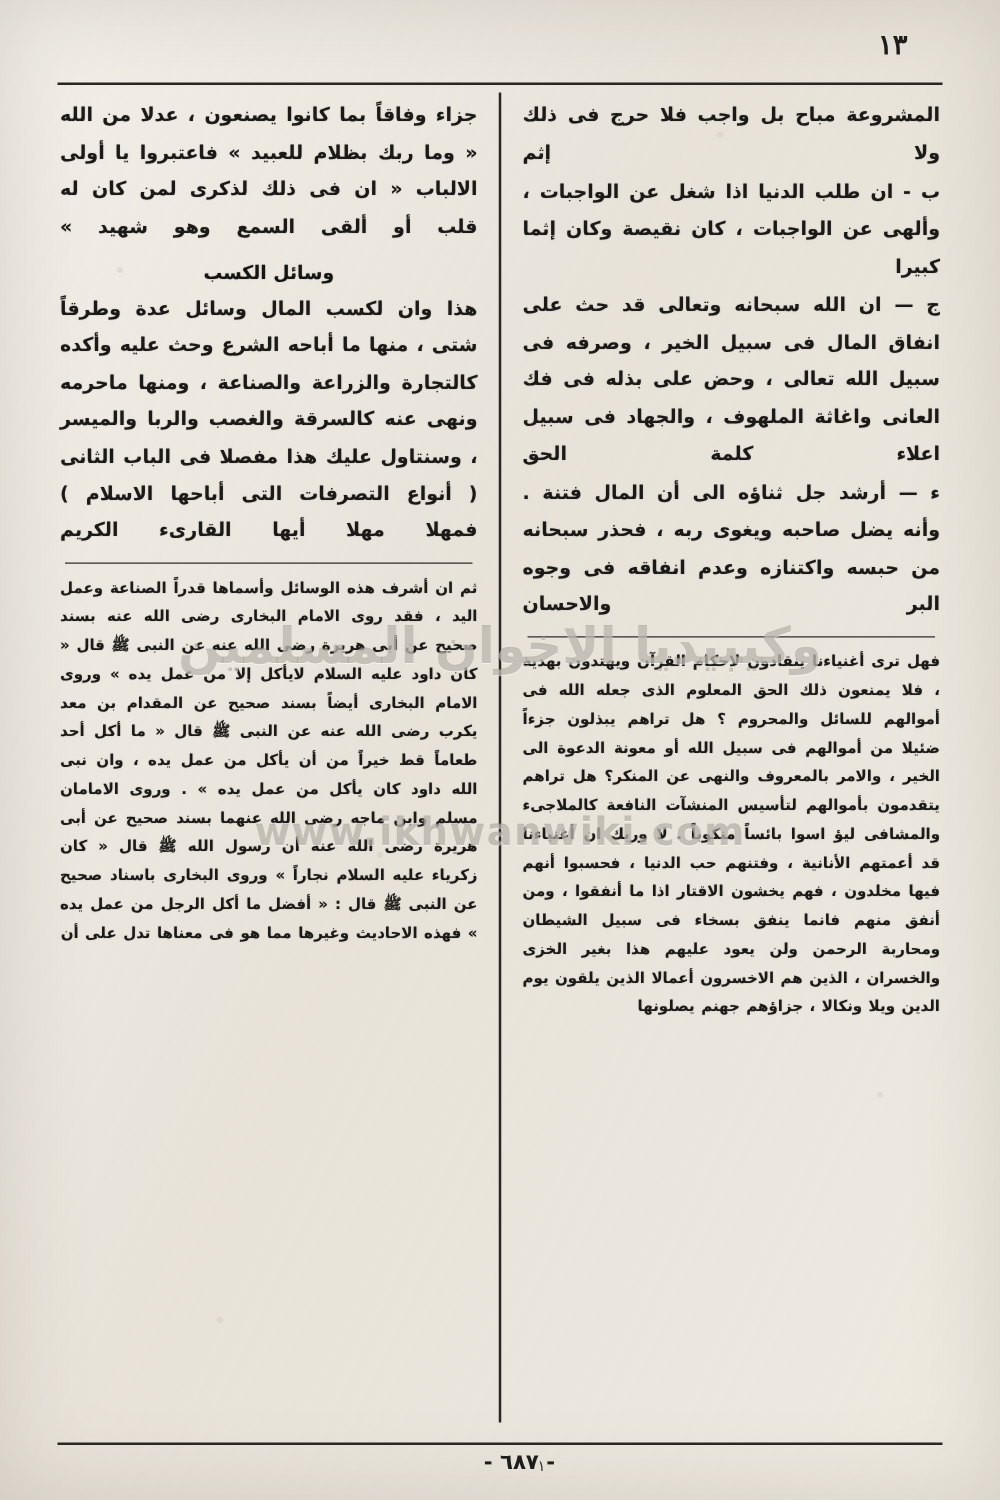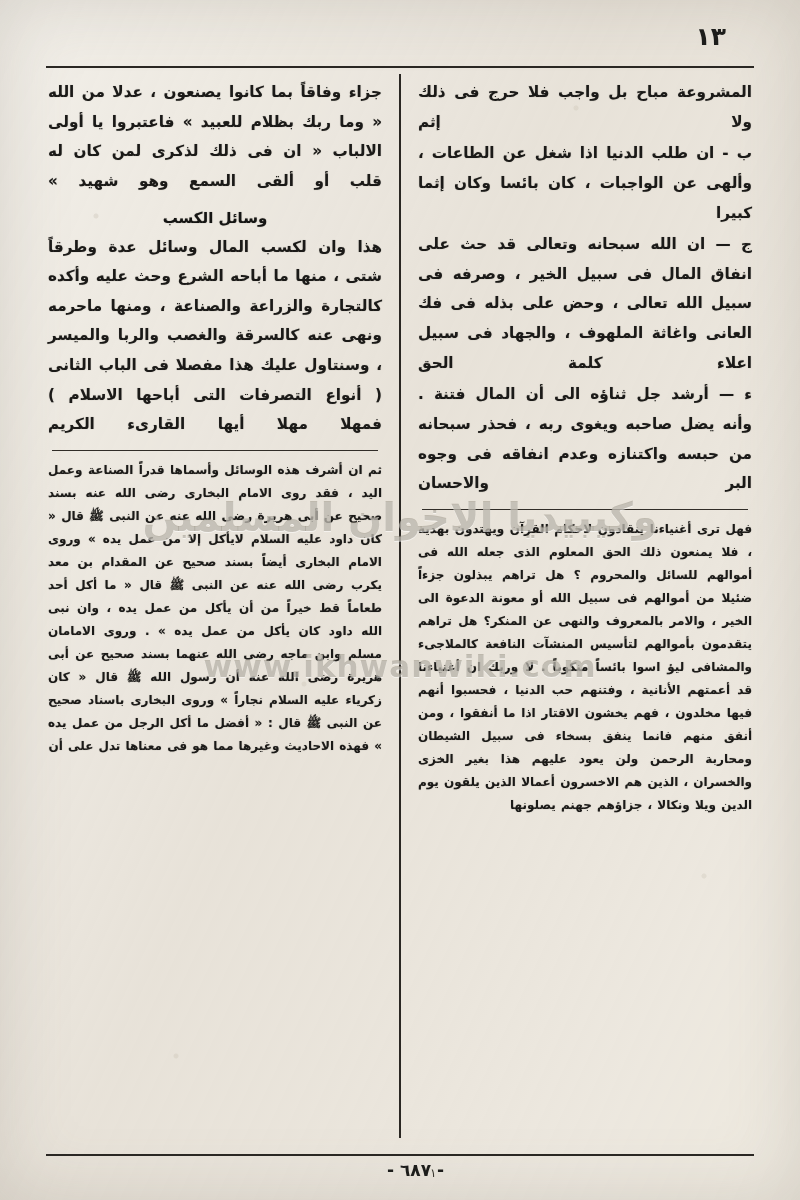--- a/index.html
+++ b/index.html
@@ -54,24 +54,25 @@
   }
   .journal-title {
     font-family: "DejaVu Sans", "Liberation Sans", sans-serif;
     font-size: 21px;
     font-weight: 700;
     color: #20201e;
     letter-spacing: 0.5px;
     white-space: nowrap;
   }
   .page-number-top {
-    font-size: 25px;
+    font-size: 22px;
     font-weight: 700;
     color: #1d1d1b;
     letter-spacing: 1px;
+    font-family: Liberation Serif, serif;
   }
 
   .rule {
     position: absolute;
     left: 46px;
     right: 46px;
     height: 2px;
     background: #2a2723;
     z-index: 3;
   }
@@ -218,21 +219,21 @@
     <div class="col">
       <p class="para">جزاء وفاقاً بما كانوا يصنعون ، عدلا من الله « وما ربك بظلام للعبيد » فاعتبروا يا أولى الالباب « ان فى ذلك لذكرى لمن كان له قلب أو ألقى السمع وهو شهيد »</p>
       <h2 class="section-title">وسائل الكسب</h2>
       <p class="para">هذا وان لكسب المال وسائل عدة وطرقاً شتى ، منها ما أباحه الشرع وحث عليه وأكده كالتجارة والزراعة والصناعة ، ومنها ماحرمه ونهى عنه كالسرقة والغصب والربا والميسر ، وسنتاول عليك هذا مفصلا فى الباب الثانى ( أنواع التصرفات التى أباحها الاسلام ) فمهلا مهلا أيها القارىء الكريم</p>
       <hr class="hr-thin">
       <p class="para small last">ثم ان أشرف هذه الوسائل وأسماها قدراً الصناعة وعمل اليد ، فقد روى الامام البخارى رضى الله عنه بسند صحيح عن أبى هريرة رضى الله عنه عن النبى ﷺ قال « كان داود عليه السلام لايأكل إلا من عمل يده » وروى الامام البخارى أيضاً بسند صحيح عن المقدام بن معد يكرب رضى الله عنه عن النبى ﷺ قال « ما أكل أحد طعاماً قط خيراً من أن يأكل من عمل يده ، وان نبى الله داود كان يأكل من عمل يده » . وروى الامامان مسلم وابن ماجه رضى الله عنهما بسند صحيح عن أبى هريرة رضى الله عنه أن رسول الله ﷺ قال « كان زكرياء عليه السلام نجاراً » وروى البخارى باسناد صحيح عن النبى ﷺ قال : « أفضل ما أكل الرجل من عمل يده » فهذه الاحاديث وغيرها مما هو فى معناها تدل على أن</p>
     </div>
 
     <div class="col">
       <p class="para">المشروعة مباح بل واجب فلا حرج فى ذلك ولا إثم</p>
-      <p class="para">ب - ان طلب الدنيا اذا شغل عن الطاعات ، وألهى عن الواجبات ، كان بائسا وكان إثما كبيرا</p>
+      <p class="para">ب - ان طلب الدنيا اذا شغل عن الواجبات ، وألهى عن الواجبات ، كان نقيصة وكان إثما كبيرا</p>
       <p class="para">ج — ان الله سبحانه وتعالى قد حث على انفاق المال فى سبيل الخير ، وصرفه فى سبيل الله تعالى ، وحض على بذله فى فك العانى واغاثة الملهوف ، والجهاد فى سبيل اعلاء كلمة الحق</p>
       <p class="para">ء — أرشد جل ثناؤه الى أن المال فتنة . وأنه يضل صاحبه ويغوى ربه ، فحذر سبحانه من حبسه واكتنازه وعدم انفاقه فى وجوه البر والاحسان</p>
       <hr class="hr-thin">
       <p class="para small last">فهل ترى أغنياءنا ينقادون لاحكام القرآن ويهتدون بهديه ، فلا يمنعون ذلك الحق المعلوم الذى جعله الله فى أموالهم للسائل والمحروم ؟ هل تراهم يبذلون جزءاً ضئيلا من أموالهم فى سبيل الله أو معونة الدعوة الى الخير ، والامر بالمعروف والنهى عن المنكر؟ هل تراهم يتقدمون بأموالهم لتأسيس المنشآت النافعة كالملاجىء والمشافى ليؤ اسوا بائساً منكوباً . لا وربك ان أغنياءنا قد أعمتهم الأنانية ، وفتنهم حب الدنيا ، فحسبوا أنهم فيها مخلدون ، فهم يخشون الاقتار اذا ما أنفقوا ، ومن أنفق منهم فانما ينفق بسخاء فى سبيل الشيطان ومحاربة الرحمن ولن يعود عليهم هذا بغير الخزى والخسران ، الذين هم الاخسرون أعمالا الذين يلقون يوم الدين ويلا ونكالا ، جزاؤهم جهنم يصلونها</p>
     </div>
 
   </div>
 
   <div class="rule bottom"></div>
 

